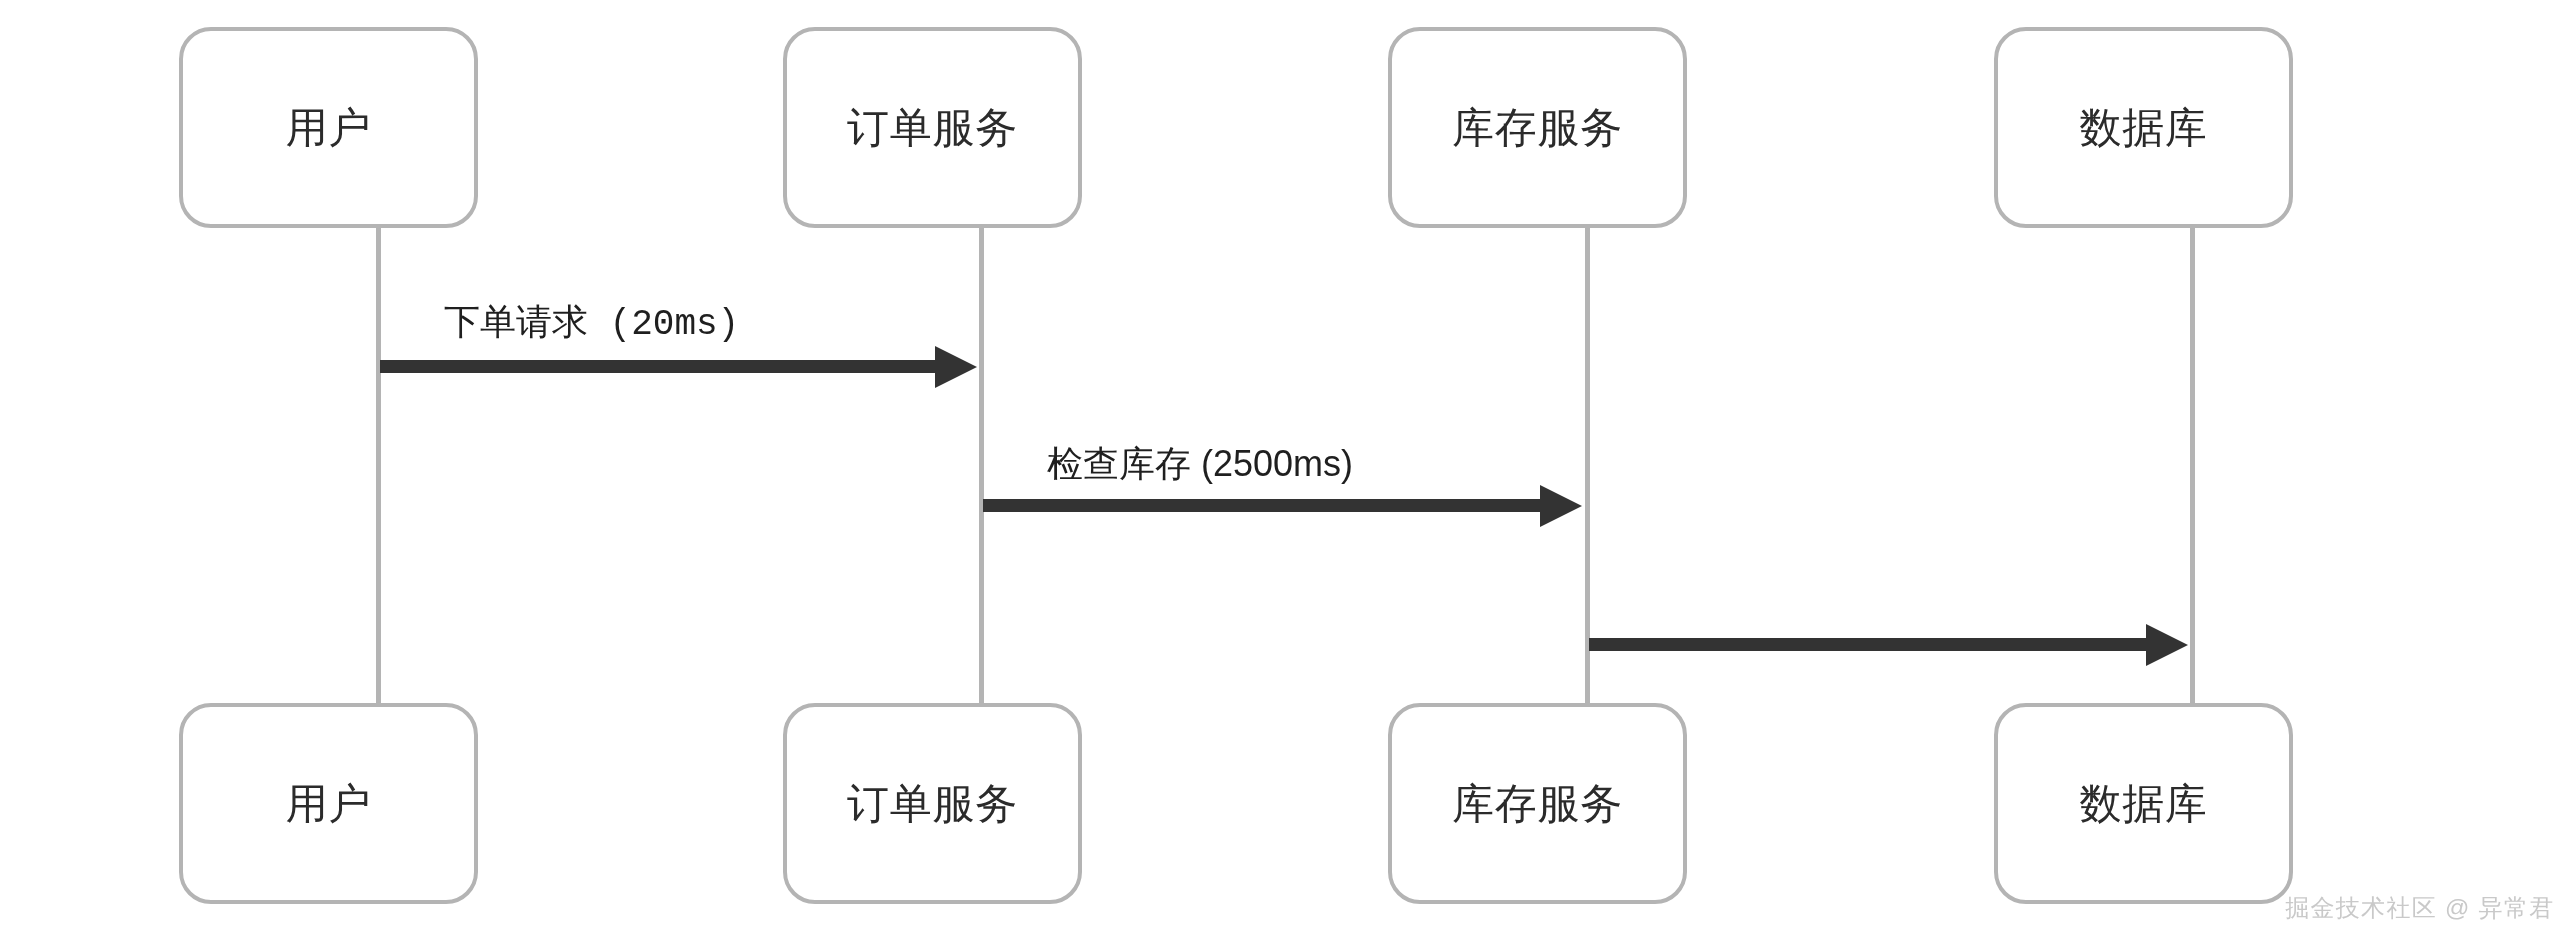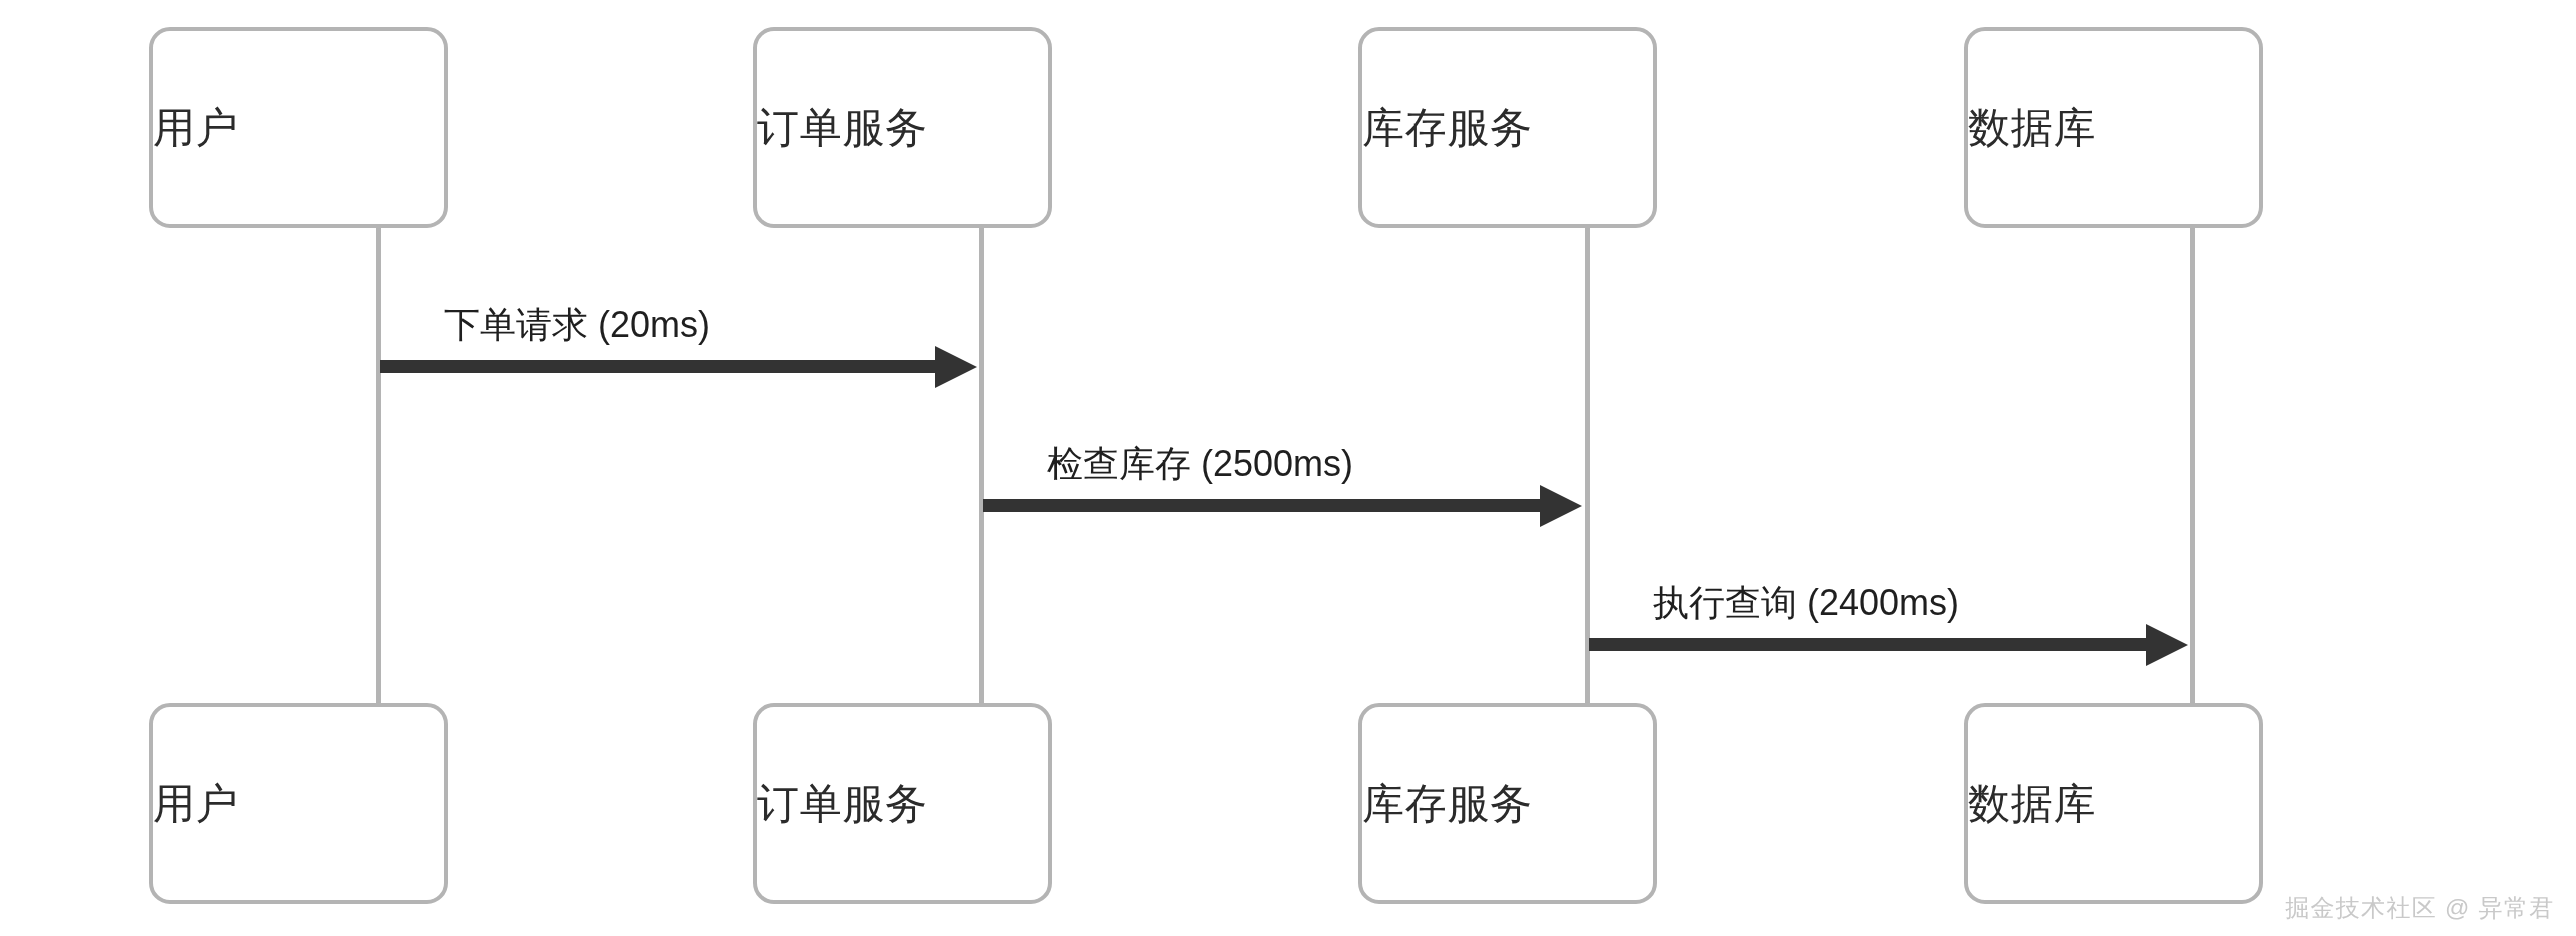--- a/index.html
+++ b/index.html
@@ -17,26 +17,27 @@
     background: #ffffff;
     overflow: hidden;
   }
   
   .participant-box {
     position: absolute;
     box-sizing: border-box;
     width: 299px;
     height: 201px;
     border: 4.7px solid #b4b4b4;
-    border-radius: 21px;
+    border-radius: 32px;
     background: #ffffff;
     display: flex;
     align-items: center;
-    justify-content: flex-start;
+    justify-content: center;
     z-index: 3;
+    margin-left: 30px;
   }
   .participant-label {
     font-size: 42px;
     line-height: 1;
     color: #2b2b2b;
     font-weight: 400;
     letter-spacing: 0.7px;
     white-space: nowrap;
   }
   
@@ -118,33 +119,32 @@
     <span class="participant-label">订单服务</span>
   </div>
   <div class="participant-box" style="left:1358px; top:703px;">
     <span class="participant-label">库存服务</span>
   </div>
   <div class="participant-box" style="left:1964px; top:703px;">
     <span class="participant-label">数据库</span>
   </div>
 
   <div class="message" style="left:380px; top:319px; width:597px;">
-    <span class="message-label" style="left:64px;">下单请求 (20ms)</span>
+    <span class="message-label" style="left:64px;font-family:Liberation Mono, monospace;">下单请求 (20ms)</span>
     <div class="message-line" style="width:555px;"></div>
     <div class="message-head" style="left:555px;"></div>
   </div>
 
   <div class="message" style="left:983px; top:458px; width:598px;">
     <span class="message-label" style="left:64px;margin-top:20px;">检查库存 (2500ms)</span>
     <div class="message-line" style="width:557px;"></div>
     <div class="message-head" style="left:557px;"></div>
   </div>
 
   <div class="message" style="left:1589px; top:597px; width:598px;">
-    <span class="message-label" style="left:64px;">执行查询 (2400ms)</span>
     <div class="message-line" style="width:557px;"></div>
     <div class="message-head" style="left:557px;"></div>
   </div>
 
   <div class="watermark">掘金技术社区 @ 异常君</div>
 
 </div>
 
 
 </body></html>

